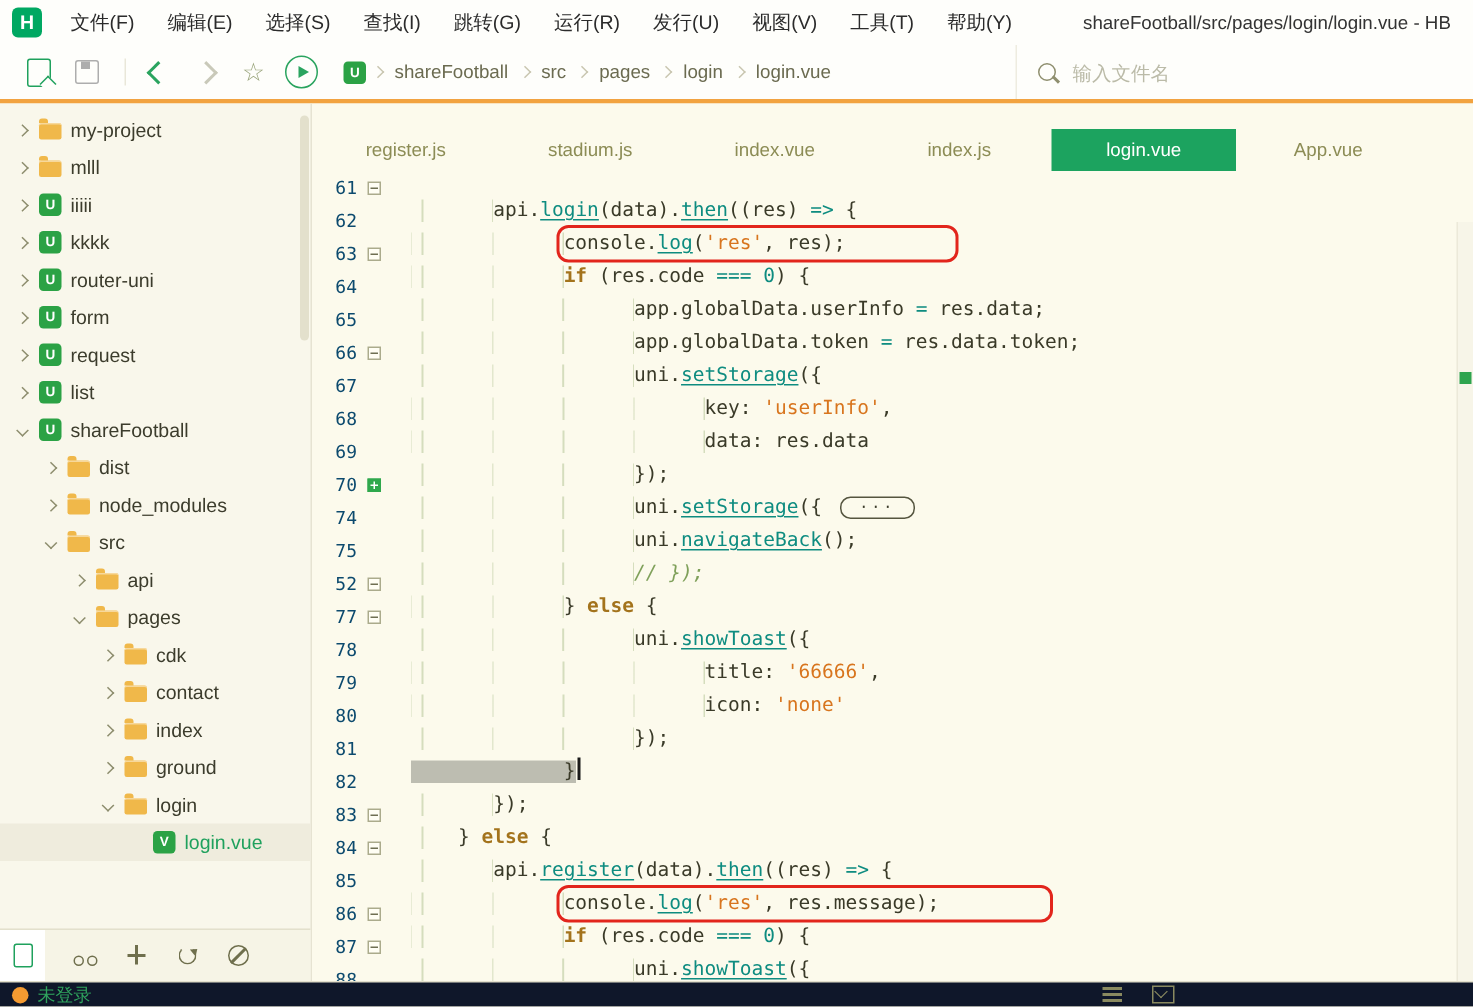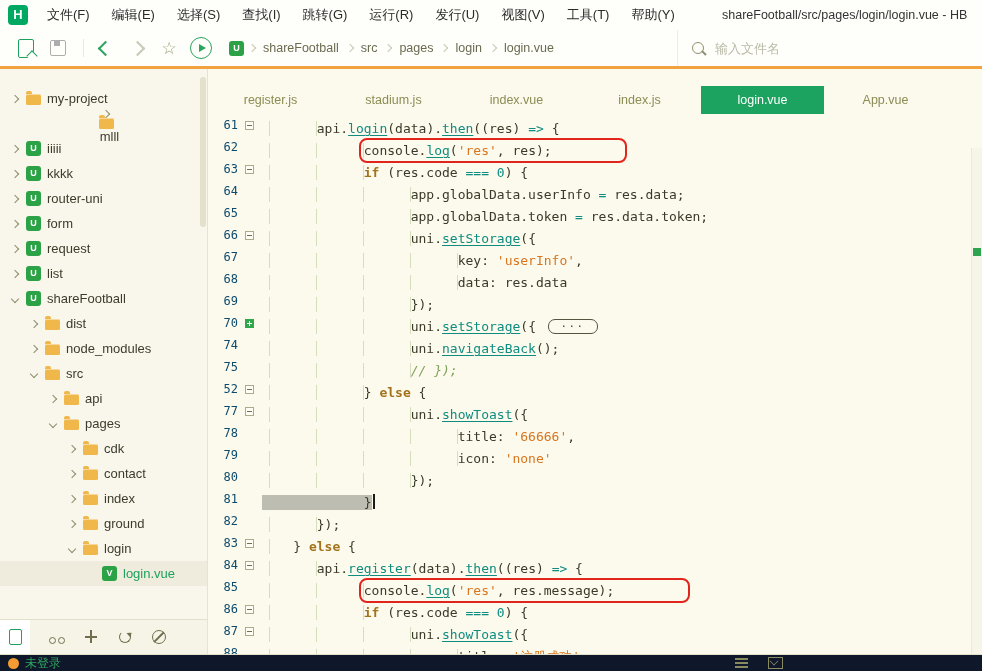--- a/index.html
+++ b/index.html
@@ -40,21 +40,21 @@
   .fsearch{border:none;outline:none;background:transparent;font-size:13px;color:#444;width:220px;
     font-family:"Liberation Sans",sans-serif;}
   .fsearch::placeholder{color:#BBBBA8;}
   .orange{height:3px;background:#F2A340;}
 
   
   .main{display:flex;height:585px;}
 
   
   .sidebar{width:207px;background:#F9F7EB;border-right:1px solid #E6E3D2;display:flex;flex-direction:column;position:relative;flex:none;}
-  .tree{flex:1;padding-top:17px;overflow:hidden;}
+  .tree{flex:1;padding-top:5px;overflow:hidden;}
   .trow{height:25px;display:flex;align-items:center;font-size:13px;color:#3c3c2c;cursor:default;white-space:nowrap;}
   .trow.sel{background:#EFECDD;}
   .trow.sel .tlab{color:#1FA15D;}
   .chev{display:inline-block;width:5px;height:5px;border-right:1.4px solid #8d8d6d;border-bottom:1.4px solid #8d8d6d;
     transform:rotate(-45deg);margin-right:8px;flex:none;}
   .chev.down{transform:rotate(45deg);}
   .chevsp{width:14px;flex:none;}
   .tic{width:15px;height:15px;margin-right:6px;flex:none;position:relative;}
   .tic.folder,.tic.project{height:11px;margin-top:1px;background:#F0B84A;border-radius:1.5px;box-shadow:inset 0 1px 0 rgba(255,255,255,.45);}
   .tic.folder::before,.tic.project::before{content:"";position:absolute;top:-3px;left:0;width:6px;height:3px;background:#F0B84A;border-radius:2px 2px 0 0;}
@@ -82,21 +82,21 @@
   .codearea{flex:1;position:relative;font-family:"DejaVu Sans Mono","Liberation Mono",monospace;font-size:13px;overflow:hidden;}
   .cline{display:flex;height:22px;line-height:22px;}
   .ln{width:30px;text-align:right;font-size:12px;color:#0c4a6e;flex:none;padding-right:3px;
     font-family:"DejaVu Sans Mono","Liberation Mono",monospace;}
   .foldc{width:17px;flex:none;display:flex;align-items:center;justify-content:center;}
   .fm{width:9px;height:9px;box-sizing:border-box;border:1px solid #ABAB8C;background:#FFFEF4;position:relative;}
   .fm::after{content:"";position:absolute;left:1px;right:1px;top:3px;height:1.2px;background:#6f6f52;}
   .fm.closed{background:#2FA84C;border-color:#2FA84C;}
   .fm.closed::after{background:#fff;}
   .fm.closed::before{content:"";position:absolute;top:1px;bottom:1px;left:3.2px;width:1.2px;background:#fff;}
-  pre.ctext{margin:4px;white-space:pre;font:inherit;line-height:22px;}
+  pre.ctext{margin:16px;white-space:pre;font:inherit;line-height:22px;}
   .ind{background-image:repeating-linear-gradient(to right,rgba(130,160,90,.32) 0 1px,transparent 1px 47px);
     background-position:7px 0;}
   .ind.selbg{background:#BDBDB1;}
   .selbg{background:#BDBDB1;}
   .tk-p{color:#3a3a28;} .tk-k{color:#A3731C;font-weight:600;}
   .tk-f{color:#0E8C80;text-decoration:underline;text-underline-offset:2px;text-decoration-thickness:1px;}
   .tk-s{color:#D8751E;} .tk-o{color:#0E8C80;} .tk-c{color:#7FA05A;font-style:italic;}
   .redwrap{outline:2px solid #E2251C;outline-offset:3px;border-radius:3px;}
   .cfold{display:inline-block;border:1px solid #55553f;border-radius:7px;padding:0 12px;margin-left:4px;
     font-size:10px;line-height:13px;height:13px;color:#3a3a28;letter-spacing:2px;vertical-align:1px;}
@@ -181,21 +181,21 @@
 
   <div class="main">
 
     <div class="sidebar">
       <div class="tree" id="tree">
           <div class="trow" style="padding-left: 12px;">
             <span class="chev"></span>
             <span class="tic project"></span>
             <span class="tlab">my-project</span>
           </div>
-          <div class="trow" style="padding-left: 12px; flex-direction: column;">
+          <div class="trow" style="padding-left: 12px;">
             <span class="chev"></span>
             <span class="tic project"></span>
             <span class="tlab">mlll</span>
           </div>
           <div class="trow" style="padding-left: 12px;">
             <span class="chev"></span>
             <span class="tic uniapp">U</span>
             <span class="tlab">iiiii</span>
           </div>
           <div class="trow" style="padding-left: 12px;">

